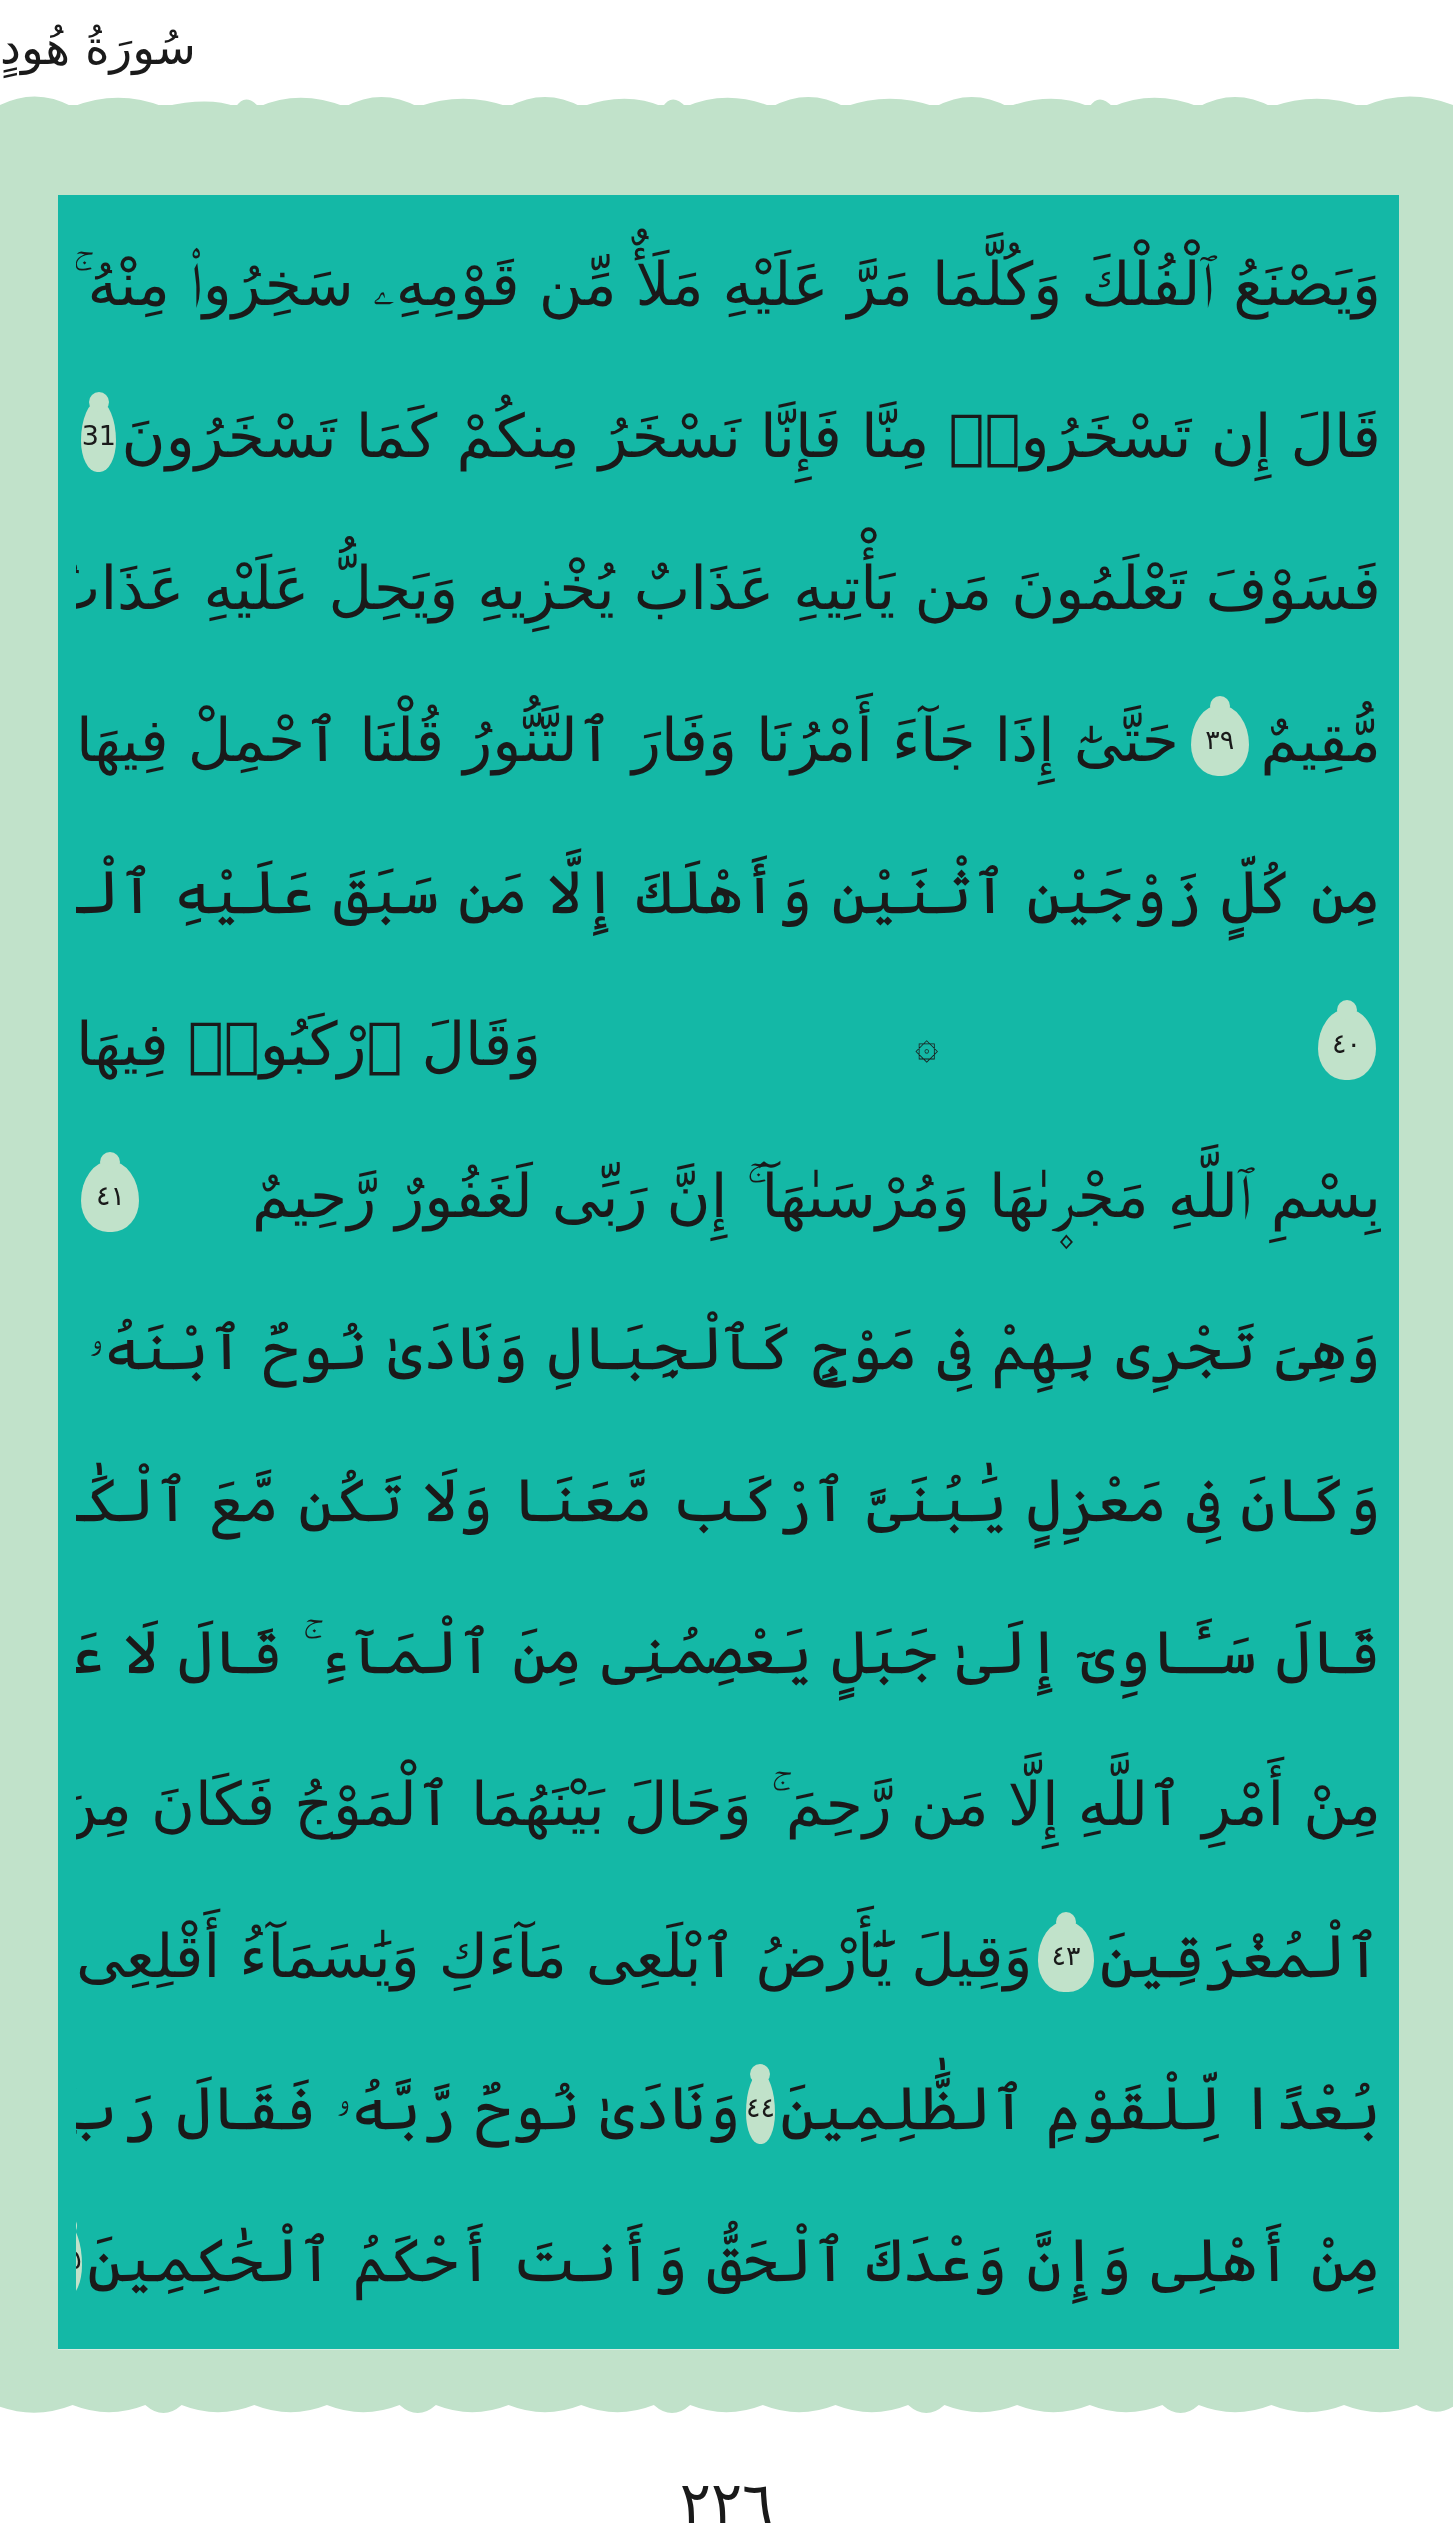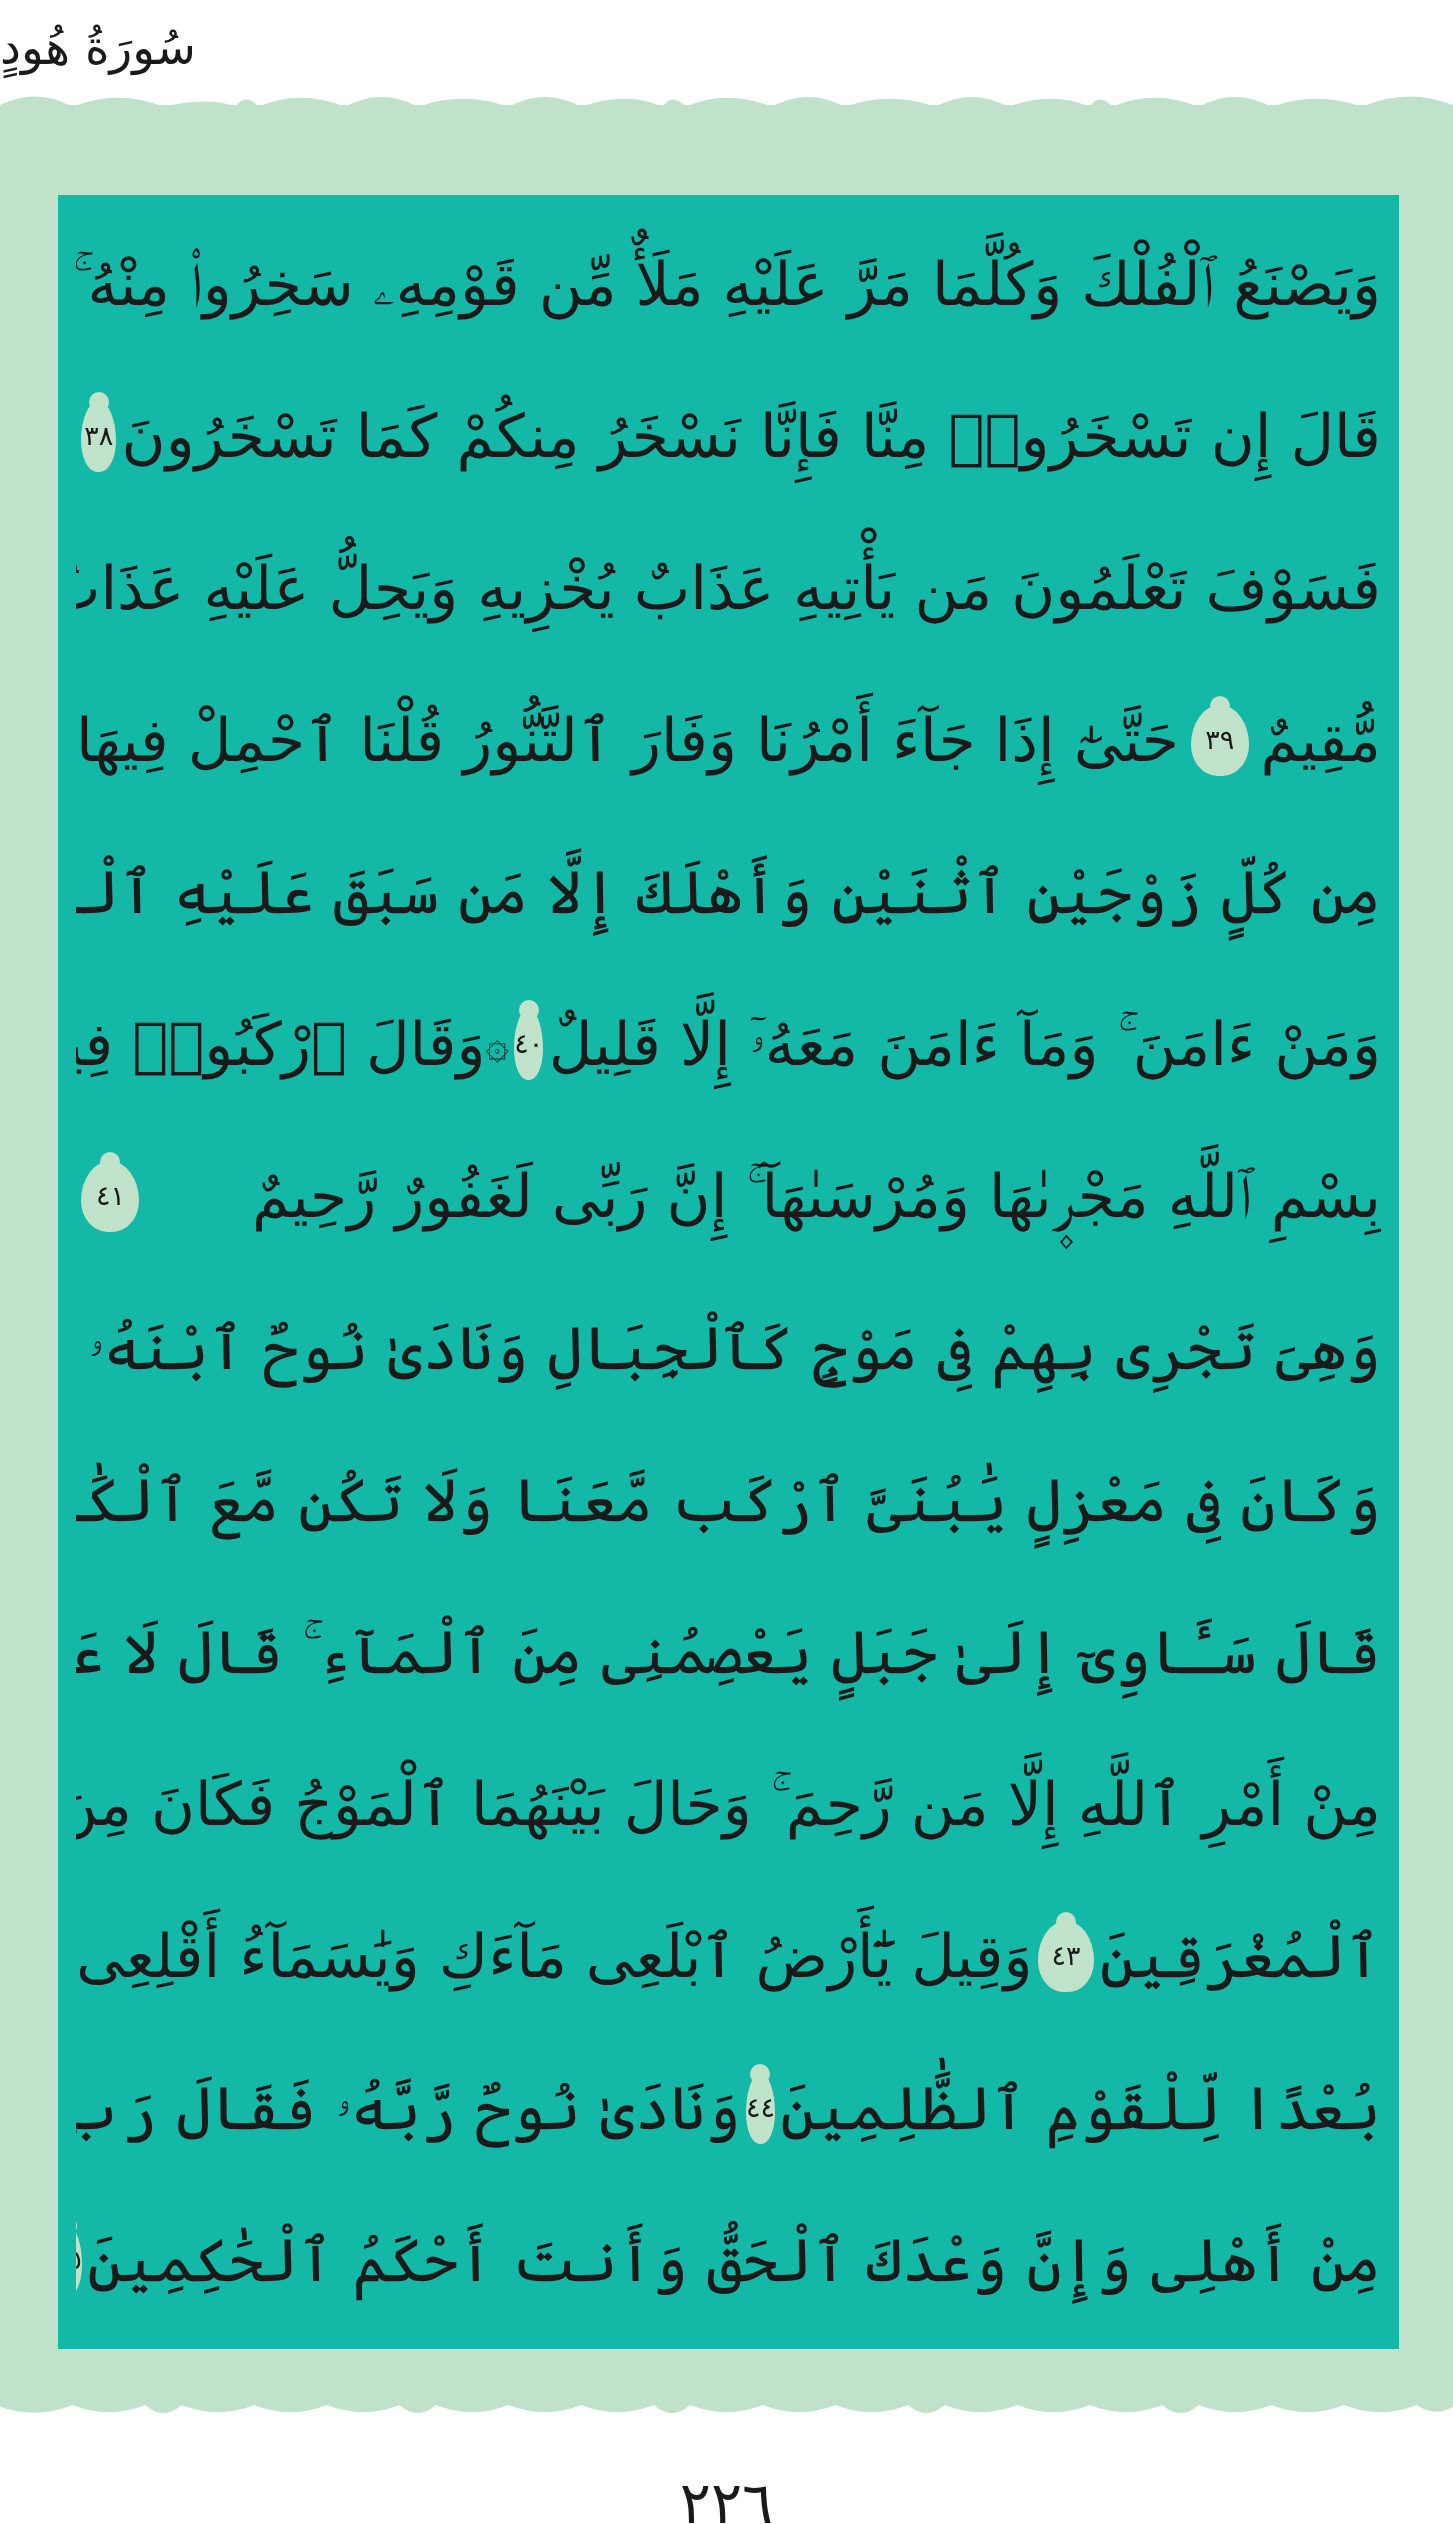--- a/index.html
+++ b/index.html
@@ -60,38 +60,37 @@
 </svg>
 
 <div class="panel">
   <div class="lines">
     <div class="line">
       <span class="seg">وَيَصْنَعُ ٱلْفُلْكَ وَكُلَّمَا مَرَّ عَلَيْهِ مَلَأٌ مِّن قَوْمِهِۦ سَخِرُوا۟ مِنْهُ ۚ</span>
     </div>
     <div class="line">
       <span class="seg">قَالَ إِن تَسْخَرُوا۟ مِنَّا فَإِنَّا نَسْخَرُ مِنكُمْ كَمَا تَسْخَرُونَ</span>
       <span class="ayah">
-          <span>٣٨</span>
+          <span>31</span>
         </span>
     </div>
     <div class="line">
       <span class="seg">فَسَوْفَ تَعْلَمُونَ مَن يَأْتِيهِ عَذَابٌ يُخْزِيهِ وَيَحِلُّ عَلَيْهِ عَذَابٌ</span>
     </div>
     <div class="line">
       <span class="seg">مُّقِيمٌ</span>
       <span class="ayah">
           <span>٣٩</span>
         </span>
       <span class="seg">حَتَّىٰٓ إِذَا جَآءَ أَمْرُنَا وَفَارَ ٱلتَّنُّورُ قُلْنَا ٱحْمِلْ فِيهَا</span>
     </div>
     <div class="line">
       <span class="seg">مِن كُلٍّ زَوْجَيْنِ ٱثْنَيْنِ وَأَهْلَكَ إِلَّا مَن سَبَقَ عَلَيْهِ ٱلْقَوْلُ</span>
     </div>
     <div class="line">
-      <span class="seg">وَمَنْ ءَامَنَ ۚ وَمَآ ءَامَنَ مَعَهُۥٓ إِلَّا قَلِيلٌ</span>
       <span class="ayah">
           <span>٤٠</span>
         </span>
       <span class="seg star">۞</span>
       <span class="seg">وَقَالَ ٱرْكَبُوا۟ فِيهَا</span>
     </div>
     <div class="line">
       <span class="seg">بِسْمِ ٱللَّهِ مَجْر۪ىٰهَا وَمُرْسَىٰهَآ ۚ إِنَّ رَبِّى لَغَفُورٌ رَّحِيمٌ</span>
       <span class="ayah">
           <span>٤١</span>

